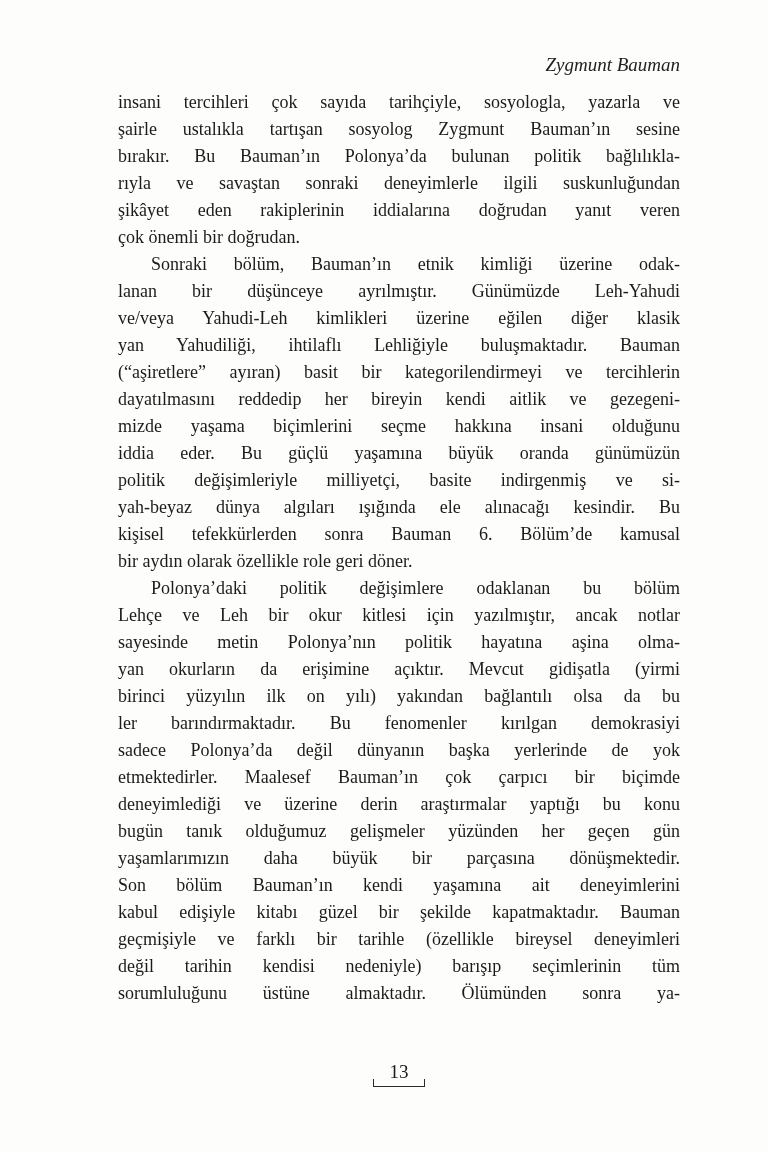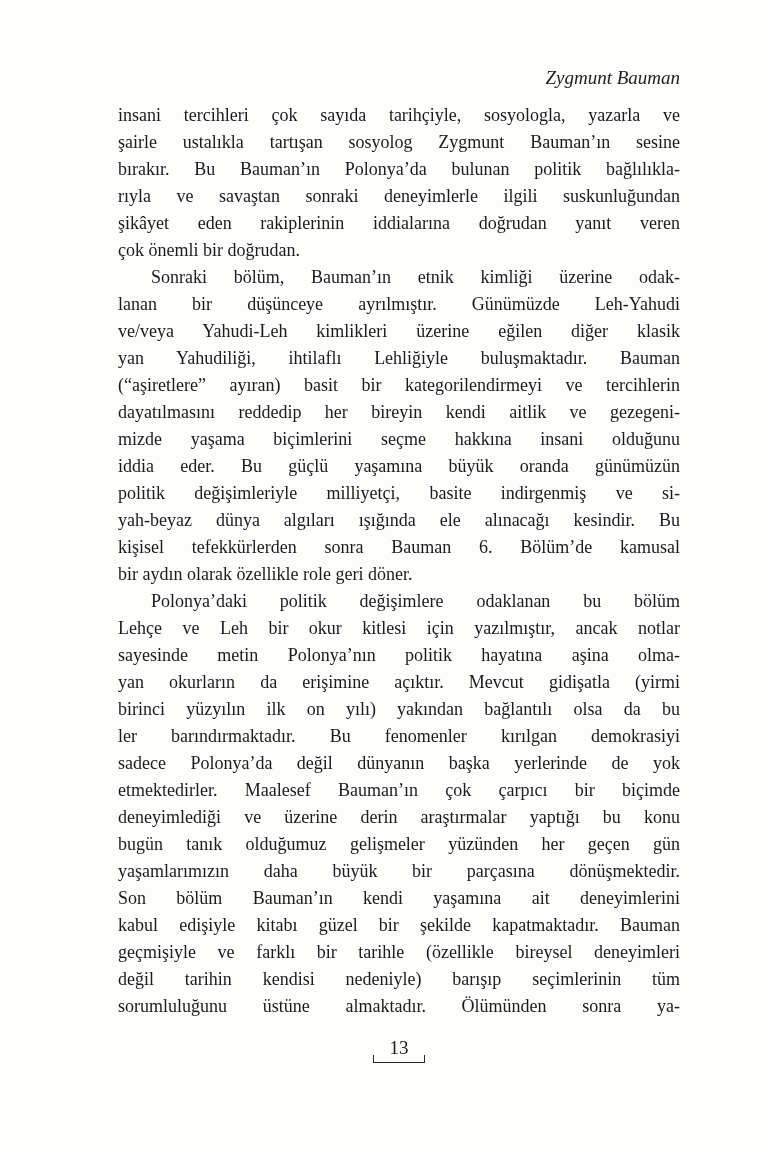--- a/index.html
+++ b/index.html
@@ -11,21 +11,21 @@
     overflow: hidden;
   }
   .page {
     position: relative;
     width: 768px;
     height: 1152px;
     background: #fdfdfc;
   }
   .text-block {
     position: absolute;
-    top: 67px;
+    top: 54px;
     left: 118px;
     width: 562px;
   }
   .running-header {
     text-align: right;
     font-style: italic;
     font-size: 19px;
     line-height: 22px;
     margin-bottom: 13px;
     color: #222;
@@ -41,21 +41,21 @@
     height: 27px;
   }
   .line.para-end {
     text-align-last: left;
   }
   .line.indent {
     text-indent: 33px;
   }
   .page-footer {
     position: absolute;
-    top: 1038px;
+    top: 1062px;
     left: 118px;
     width: 562px;
     text-align: center;
   }
   .page-number {
     font-size: 19px;
     line-height: 20px;
     color: #1b1b1b;
   }
   .page-number-bracket {

